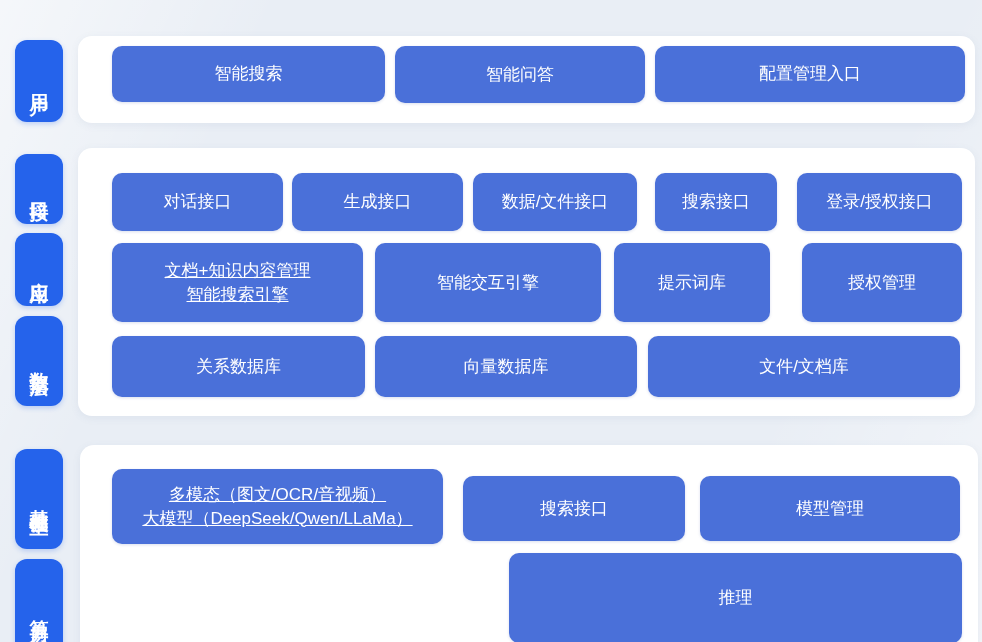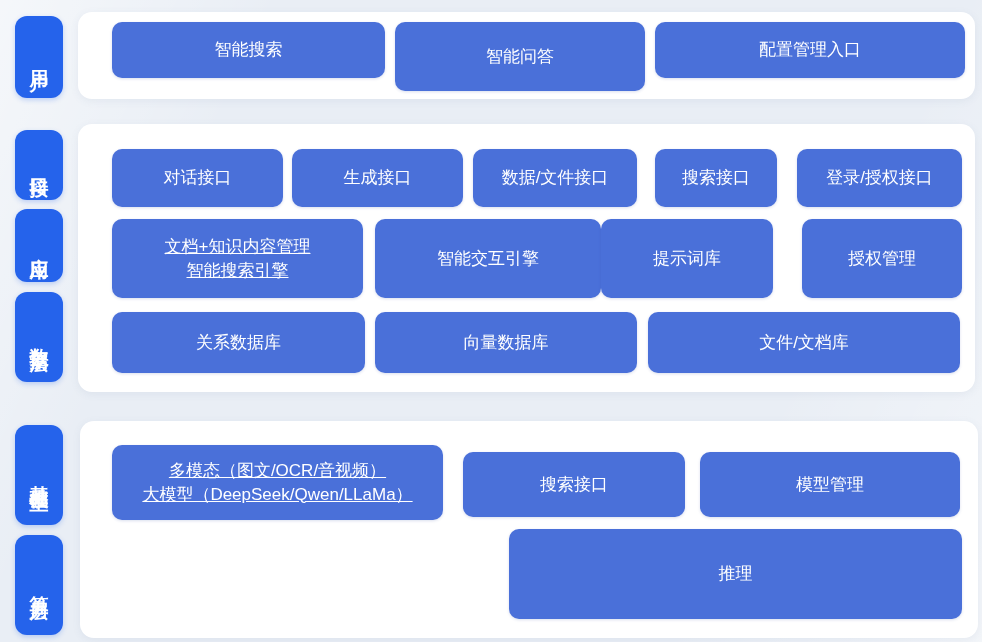--- a/index.html
+++ b/index.html
@@ -4,21 +4,21 @@
 <style>
   html,body{margin:0;padding:0;}
   body{
     width:982px;height:642px;position:relative;overflow:hidden;
     font-family:"Liberation Sans","DejaVu Sans",sans-serif;
     background:
       linear-gradient(115deg, rgba(255,255,255,.55) 0%, rgba(255,255,255,0) 22%),
       linear-gradient(295deg, rgba(255,255,255,.45) 0%, rgba(255,255,255,0) 25%),
       var(--page-bg,#e9eef5);
   }
-  .stage{position:absolute;inset:0;}
+  .stage{position:absolute;inset:0;margin-top:24px;}
   .panel{
     position:absolute;background:var(--panel-bg,#ffffff);border-radius:14px;
     box-shadow:0 2px 8px rgba(80,100,140,.08);
   }
   .layer-label{
     position:absolute;left:15px;width:48px;
     background:var(--label-bg,#2563eb);border-radius:12px;color:var(--text,#fff);
     display:flex;align-items:center;justify-content:center;
     writing-mode:vertical-rl;text-orientation:upright;
     font-size:19px;font-weight:bold;letter-spacing:3px;
@@ -42,33 +42,33 @@
   <div class="panel" style="left:80px;top:421px;width:898px;height:217px"></div>
 
   <div class="layer-label" style="top:16px;height:82px">用户</div>
   <div class="layer-label" style="top:130px;height:70px">接口</div>
   <div class="layer-label" style="top:209px;height:73px">应用</div>
   <div class="layer-label" style="top:292px;height:90px">数据层</div>
   <div class="layer-label" style="top:425px;height:100px">基础模型</div>
   <div class="layer-label" style="top:535px;height:100px">算力层</div>
 
   <div class="block" style="left:112px;top:22px;width:273px;height:56px">智能搜索</div>
-  <div class="block" style="left:395px;top:22px;width:250px;height:69px">智能问答</div>
+  <div class="block" style="left:395px;top:22px;width:250px;height:57px">智能问答</div>
   <div class="block" style="left:655px;top:22px;width:310px;height:56px">配置管理入口</div>
 
   <div class="block" style="left:112px;top:149px;width:171px;height:58px">对话接口</div>
   <div class="block" style="left:292px;top:149px;width:171px;height:58px">生成接口</div>
   <div class="block" style="left:473px;top:149px;width:164px;height:58px">数据/文件接口</div>
   <div class="block" style="left:655px;top:149px;width:122px;height:58px">搜索接口</div>
   <div class="block" style="left:797px;top:149px;width:165px;height:58px">登录/授权接口</div>
 
   <div class="block multiline" style="left:112px;top:219px;width:251px;height:79px">文档+知识内容管理
 智能搜索引擎</div>
   <div class="block" style="left:375px;top:219px;width:226px;height:79px">智能交互引擎</div>
-  <div class="block" style="left:601px;top:219px;width:172px;height:79px">提示词库</div>
+  <div class="block" style="left:614px;top:219px;width:156px;height:79px">提示词库</div>
   <div class="block" style="left:802px;top:219px;width:160px;height:79px">授权管理</div>
 
   <div class="block" style="left:112px;top:312px;width:253px;height:61px">关系数据库</div>
   <div class="block" style="left:375px;top:312px;width:262px;height:61px">向量数据库</div>
   <div class="block" style="left:648px;top:312px;width:312px;height:61px">文件/文档库</div>
 
   <div class="block multiline" style="left:112px;top:445px;width:331px;height:75px">多模态（图文/OCR/音视频）
 大模型（DeepSeek/Qwen/LLaMa）</div>
   <div class="block" style="left:463px;top:452px;width:222px;height:65px">搜索接口</div>
   <div class="block" style="left:700px;top:452px;width:260px;height:65px">模型管理</div>

